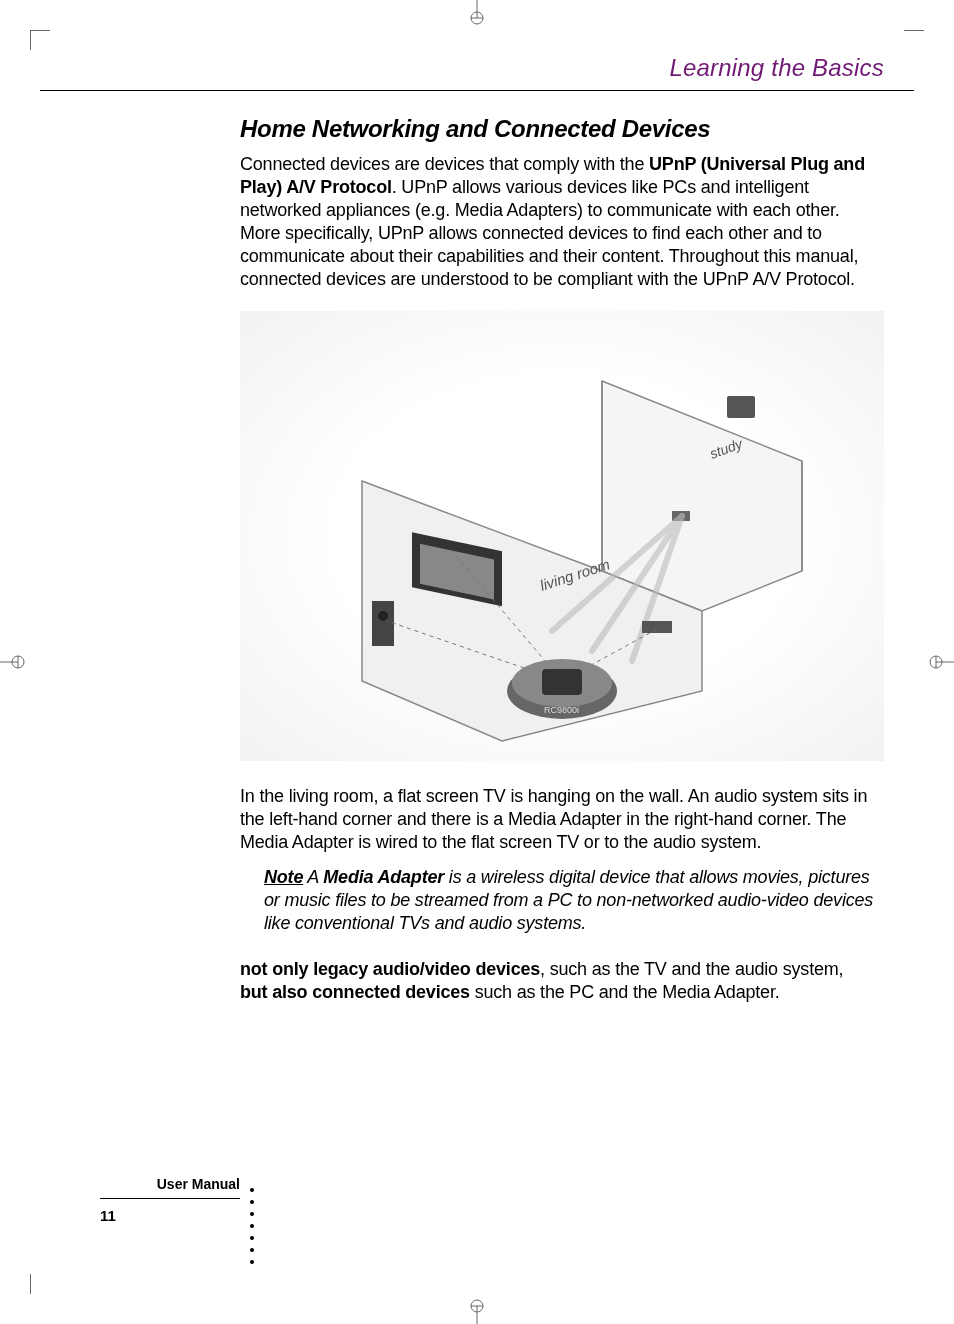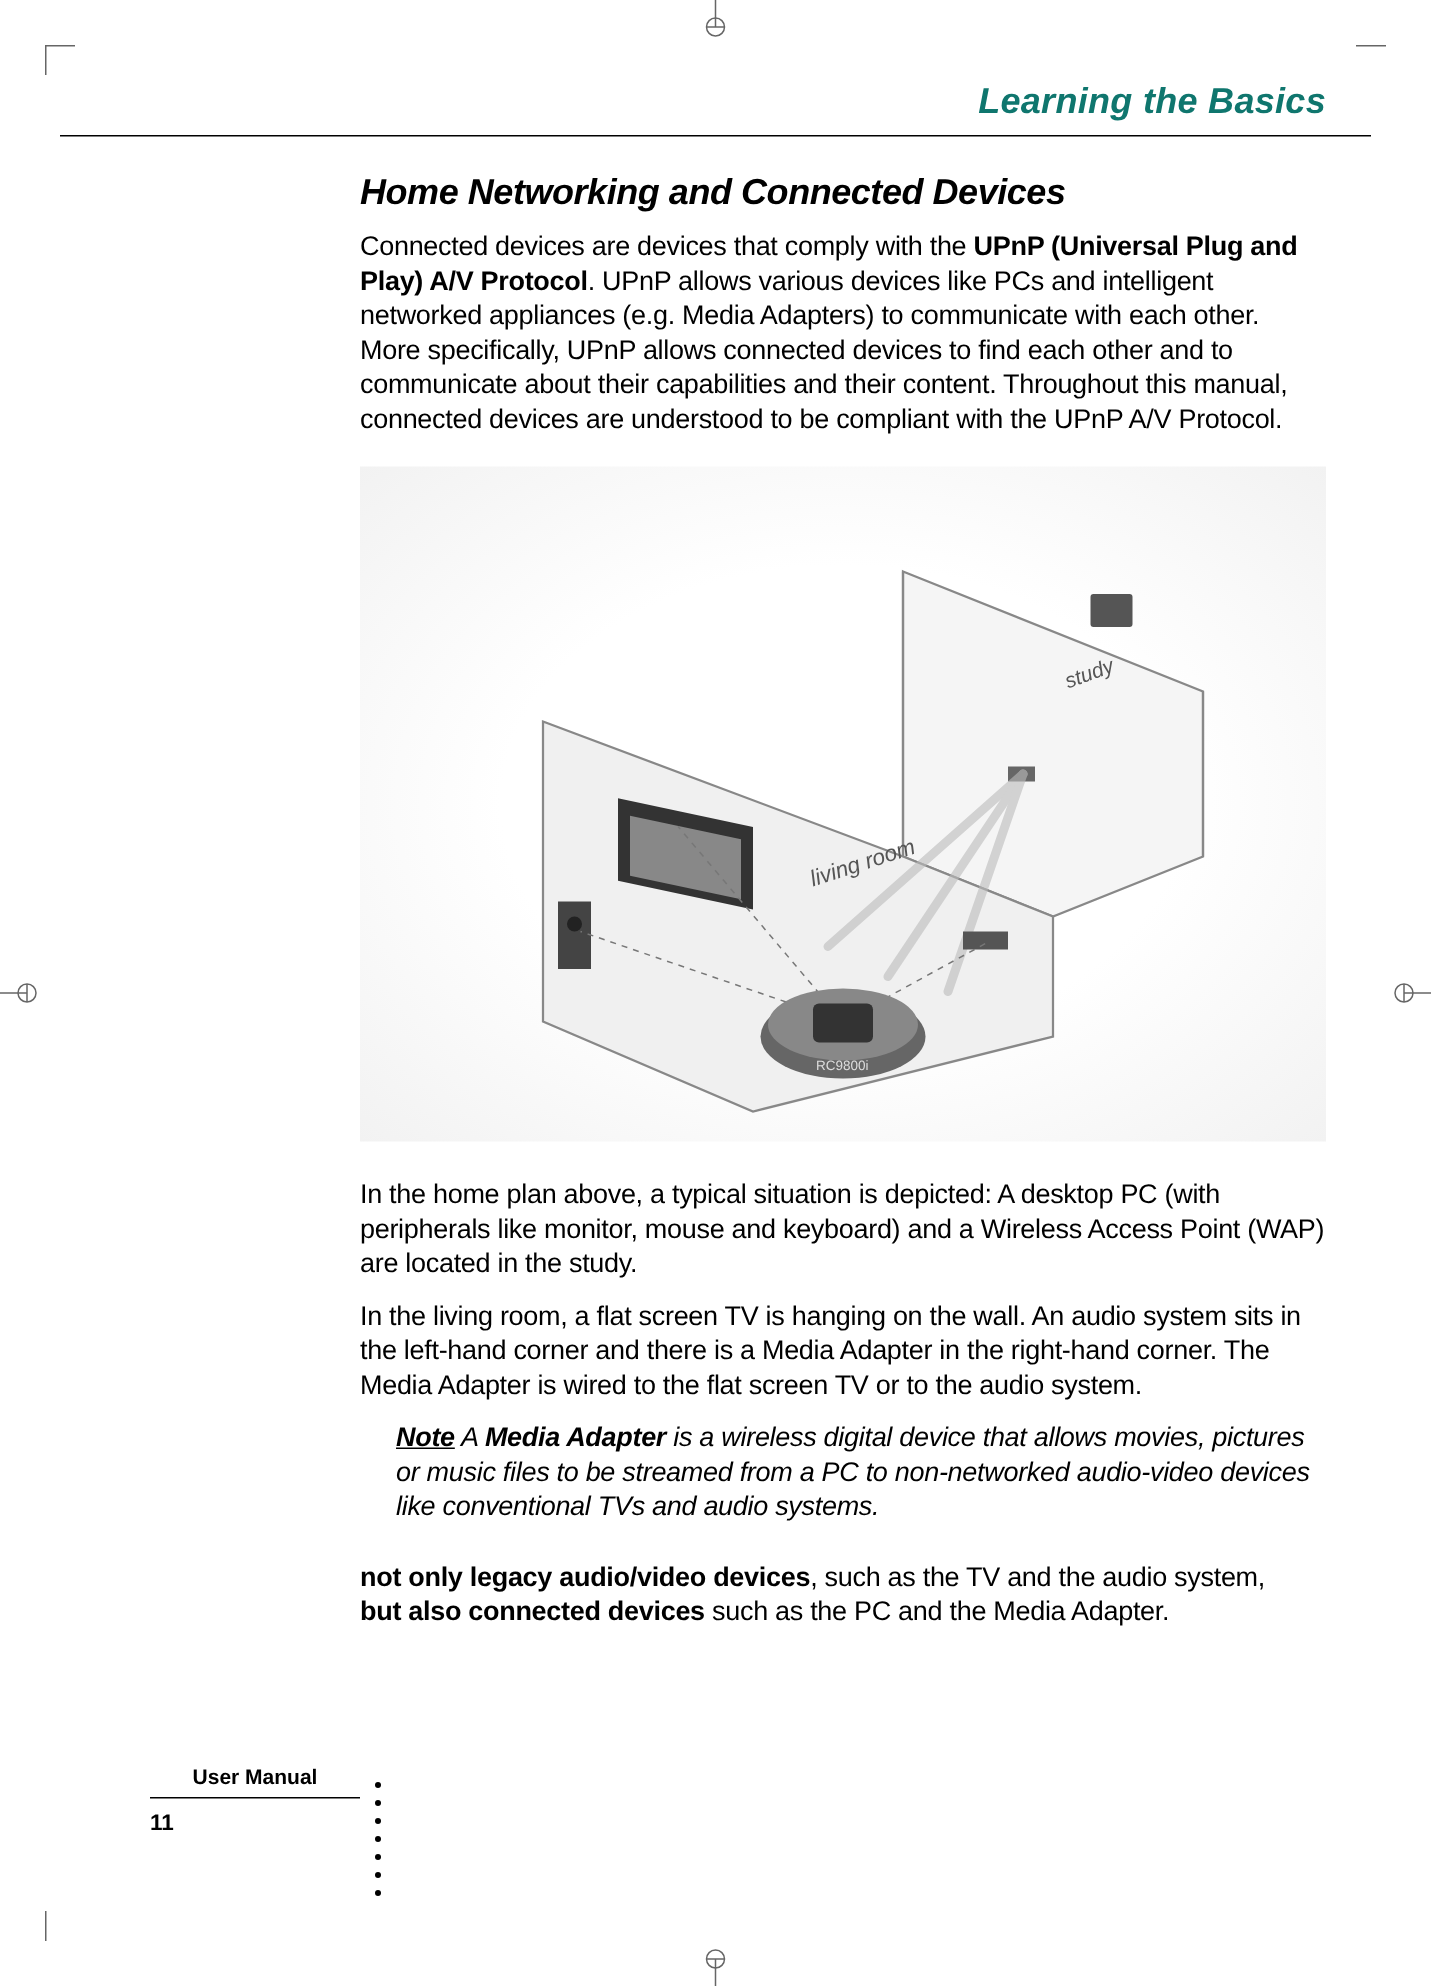--- a/index.html
+++ b/index.html
@@ -27,22 +27,22 @@
   .page {
     position: absolute;
     top: 40px;
     left: 40px;
     right: 40px;
     bottom: 40px;
   }
   .chapter-title {
     text-align: right;
     font-style: italic;
-    font-weight: bold;
-    color: #0f766e;
+    font-weight: normal;
+    color: #701a75;
     font-size: 24px;
     padding-right: 30px;
     padding-top: 14px;
     letter-spacing: 0.2px;
   }
   .hr {
     border: none;
     border-top: 1px solid #000;
     margin-top: 8px;
   }
@@ -96,21 +96,21 @@
   .note-para .bold { font-weight: bold; }
   .footer-left {
     position: absolute;
     left: 60px;
     bottom: 60px;
     width: 140px;
   }
   .footer-label {
     font-size: 14px;
     font-weight: bold;
-    text-align: center;
+    text-align: right;
     border-bottom: 1px solid #000;
     padding-bottom: 6px;
     margin-bottom: 8px;
   }
   .page-num {
     font-size: 15px;
     font-weight: bold;
   }
   .dots {
     position: absolute;
@@ -222,21 +222,20 @@
         <ellipse cx="320" cy="380" rx="55" ry="28" fill="#666"></ellipse>
         <ellipse cx="320" cy="372" rx="50" ry="24" fill="#888"></ellipse>
         <rect x="300" y="358" width="40" height="26" rx="4" fill="#333"></rect>
 
         <text x="470" y="148" font-size="14" font-style="italic" fill="#555" transform="rotate(-20 470 148)">study</text>
         <text x="300" y="280" font-size="15" font-style="italic" fill="#555" transform="rotate(-18 300 280)">living room</text>
         <text x="302" y="402" font-size="9" fill="#ddd">RC9800i</text>
       </svg>
     </div>
 
-    <p class="para">In the home plan above, a typical situation is depicted: A desktop PC (with peripherals like monitor, mouse and keyboard) and a Wireless Access Point (WAP) are located in the study.</p>
     <p class="para">In the living room, a flat screen TV is hanging on the wall. An audio system sits in the left-hand corner and there is a Media Adapter in the right-hand corner. The Media Adapter is wired to the flat screen TV or to the audio system.</p>
 
     <div class="note-block">
       <p class="note-para">
         <span class="note-label">Note</span><span> A </span><span class="bold">Media Adapter</span><span> is a wireless digital device that allows movies, pictures or music files to be streamed from a PC to non-networked audio-video devices like conventional TVs and audio systems.</span>
       </p>
     </div>
 
     <p class="para">
       <br>

